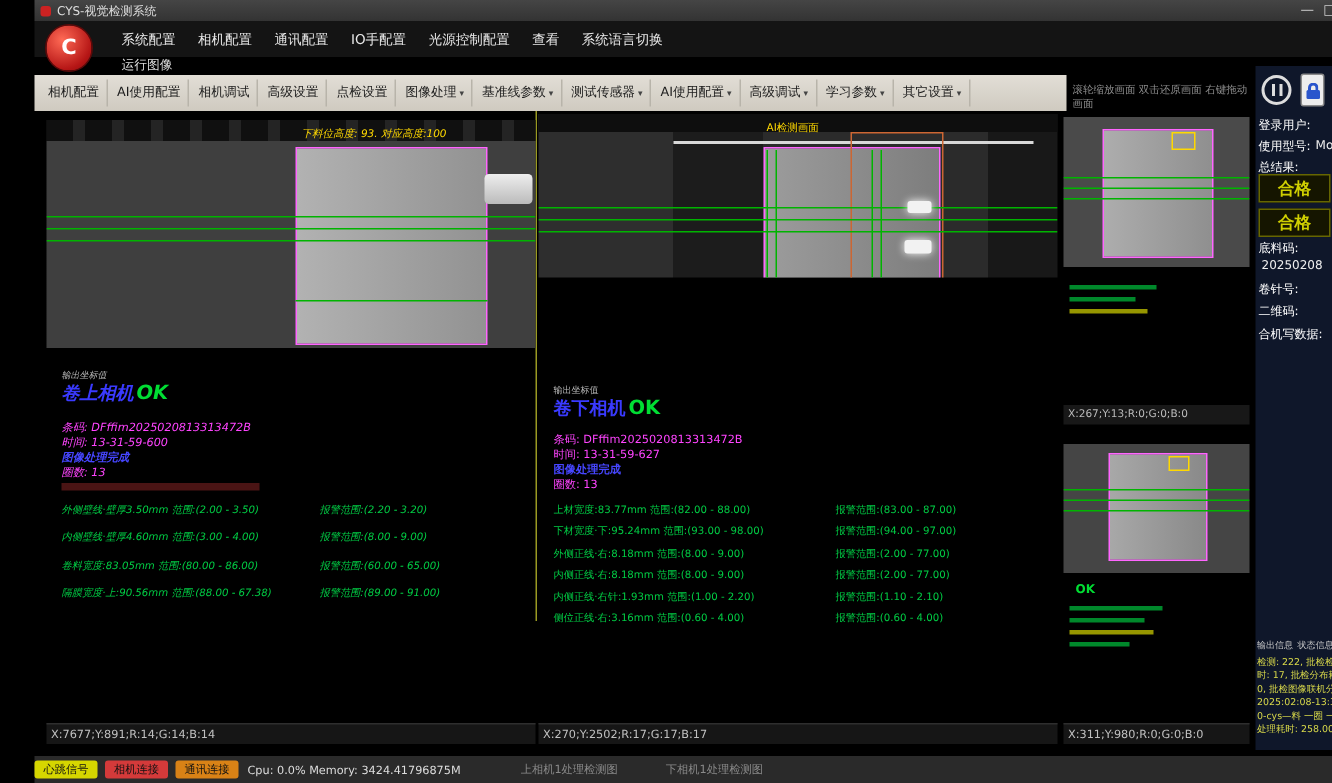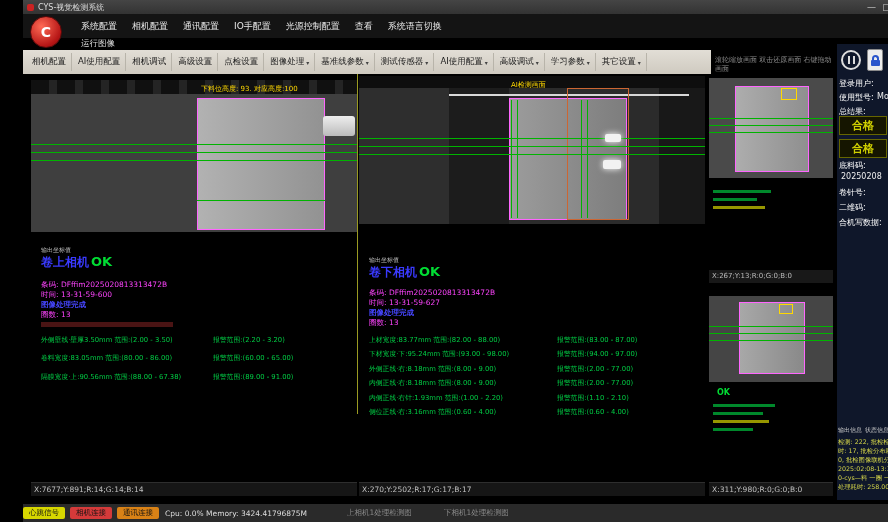--- a/index.html
+++ b/index.html
@@ -26,34 +26,34 @@
   
   .toolbar{left:0;top:50px;width:688px;height:24px;background:linear-gradient(#e2ded6,#cfcac0);
     display:flex;align-items:center;padding:0 4px;box-sizing:border-box;gap:1px;}
   .tool-btn{font-size:8.5px;color:#1c1c1c;padding:3px 5px;border-right:1px solid #b8b4aa;
     white-space:nowrap;cursor:default;display:flex;align-items:center;gap:2px;}
   .tool-btn .dd{font-size:6px;color:#444;}
   .view-hint{left:692px;top:56px;width:118px;color:#8d8d8d;font-size:7px;line-height:9px;}
 
   
   .panel{background:#000;}
-  .left-panel{left:8px;top:74px;width:326px;height:340px;border-right:1px solid #9a9a22;}
+  .left-panel{left:8px;top:74px;width:326px;height:340px;border-right:1px solid #9a9a22;font-style:italic;}
   .mid-panel{left:336px;top:74px;width:346px;height:408px;}
   .right-col{left:686px;top:74px;width:124px;height:408px;}
   .cam-img{overflow:hidden;}
   .li-bg{left:0;top:6px;width:326px;height:152px;
     background:linear-gradient(#161616 0 14px,#3f3f3f 14px);}
   .li-stripes{left:0;top:0;width:326px;height:14px;
     background:repeating-linear-gradient(90deg,#101010 0 18px,#242424 18px 26px);}
   .product{background:linear-gradient(90deg,#b2b2b2,#929292);border:1px solid #ff66ff;box-sizing:border-box;}
   .hline{height:1px;background:#00b400;}
   .vline{width:1px;background:#00b400;}
   .overlay-label{color:#ffd800;font-size:7px;white-space:nowrap;}
   .connector{background:linear-gradient(#eee,#bbb);border-radius:3px;}
-  .mi-bg{left:0;top:2px;width:346px;height:148px;
+  .mi-bg{left:0;top:2px;width:346px;height:109px;
     background:linear-gradient(90deg,#2e2e2e 0 90px,#1c1c1c 90px 150px,#2b2b2b 150px 300px,#181818 300px);}
   .mi-top{left:0;top:0;width:346px;height:12px;background:#0e0e0e;}
   .white-line{background:#d8d8d8;}
   .orange-roi{border:1px solid #cc6633;box-sizing:border-box;}
   .glint{background:#f2f2f2;box-shadow:0 0 6px #fff;border-radius:2px;}
 
   
   .pre-text{color:#bbb;font-size:6px;}
   .rtitle{font-size:12px;font-weight:bold;color:#3a3aff;white-space:nowrap;}
   .rtitle .ok{color:#00dd33;font-size:13px;margin-left:2px;}
@@ -216,20 +216,24 @@
     <div class="abs bluetxt" style="left:10px;top:226px;">图像处理完成</div>
     <div class="abs magenta" style="left:10px;top:236px;">圈数: 13</div>
     <div class="abs dimline" style="left:10px;top:248px;"></div>
     <div class="abs mrows" style="left:10px;top:262px;width:312px;gap:10px;">
 
         <div class="mrow">
           <span class="mval">外侧壁线·壁厚3.50mm 范围:(2.00 - 3.50)</span>
           <span class="arange">报警范围:(2.20 - 3.20)</span>
         </div>
 
+        <div class="mrow">
+          <span class="mval">内侧壁线·壁厚4.60mm 范围:(3.00 - 4.00)</span>
+          <span class="arange">报警范围:(8.00 - 9.00)</span>
+        </div>
 
         <div class="mrow">
           <span class="mval">卷料宽度:83.05mm 范围:(80.00 - 86.00)</span>
           <span class="arange">报警范围:(60.00 - 65.00)</span>
         </div>
 
         <div class="mrow">
           <span class="mval">隔膜宽度·上:90.56mm 范围:(88.00 - 67.38)</span>
           <span class="arange">报警范围:(89.00 - 91.00)</span>
         </div>

